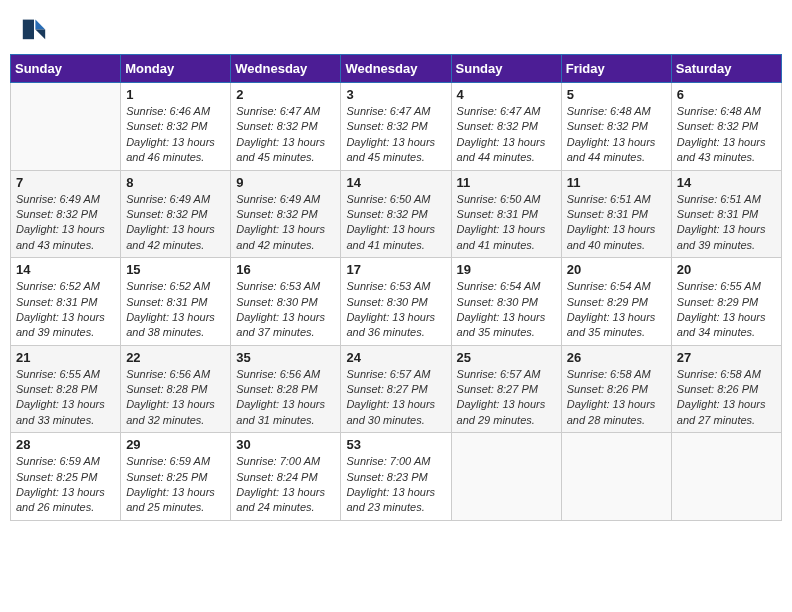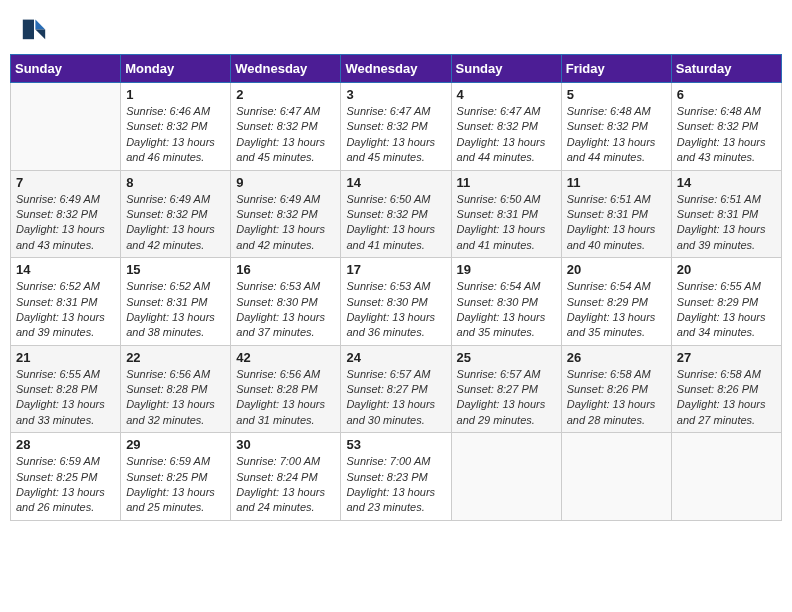--- a/index.html
+++ b/index.html
@@ -215,21 +215,21 @@
       <tr>
         <td>
           <span class="day-num">21</span>
           <div class="day-info">Sunrise: 6:55 AM<br>Sunset: 8:28 PM<br>Daylight: 13 hours and 33 minutes.</div>
         </td>
         <td>
           <span class="day-num">22</span>
           <div class="day-info">Sunrise: 6:56 AM<br>Sunset: 8:28 PM<br>Daylight: 13 hours and 32 minutes.</div>
         </td>
         <td>
-          <span class="day-num">42</span>
+          <span class="day-num">35</span>
           <div class="day-info">Sunrise: 6:56 AM<br>Sunset: 8:28 PM<br>Daylight: 13 hours and 31 minutes.</div>
         </td>
         <td>
           <span class="day-num">24</span>
           <div class="day-info">Sunrise: 6:57 AM<br>Sunset: 8:27 PM<br>Daylight: 13 hours and 30 minutes.</div>
         </td>
         <td>
           <span class="day-num">25</span>
           <div class="day-info">Sunrise: 6:57 AM<br>Sunset: 8:27 PM<br>Daylight: 13 hours and 29 minutes.</div>
         </td>

